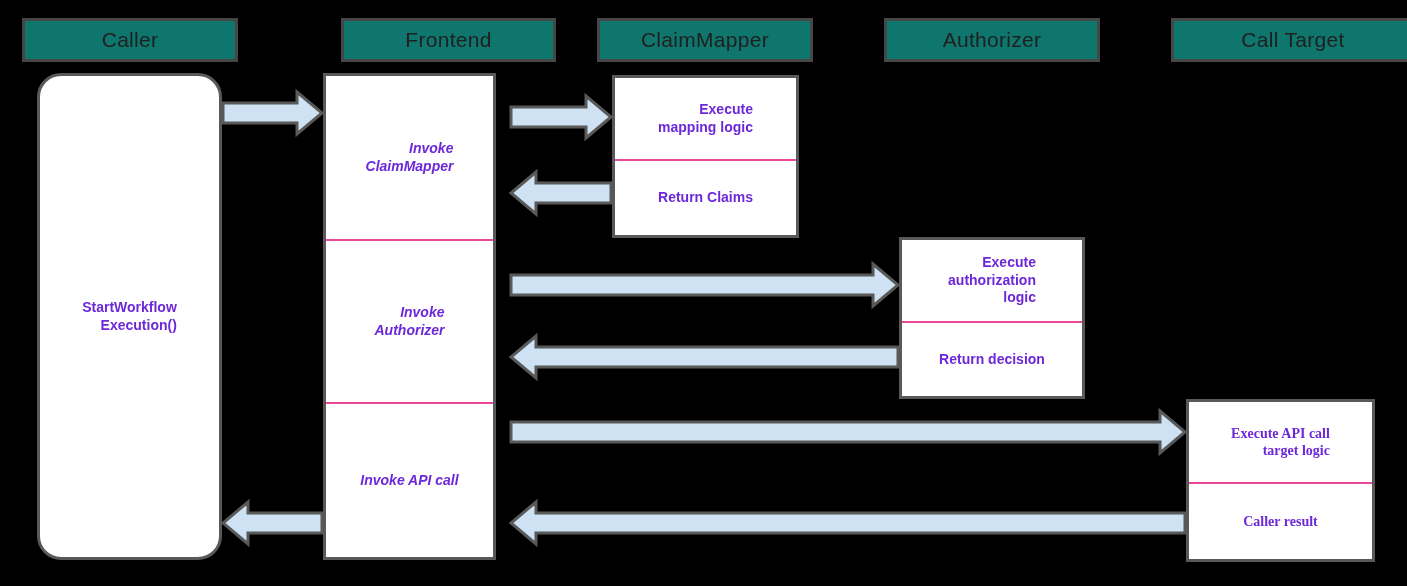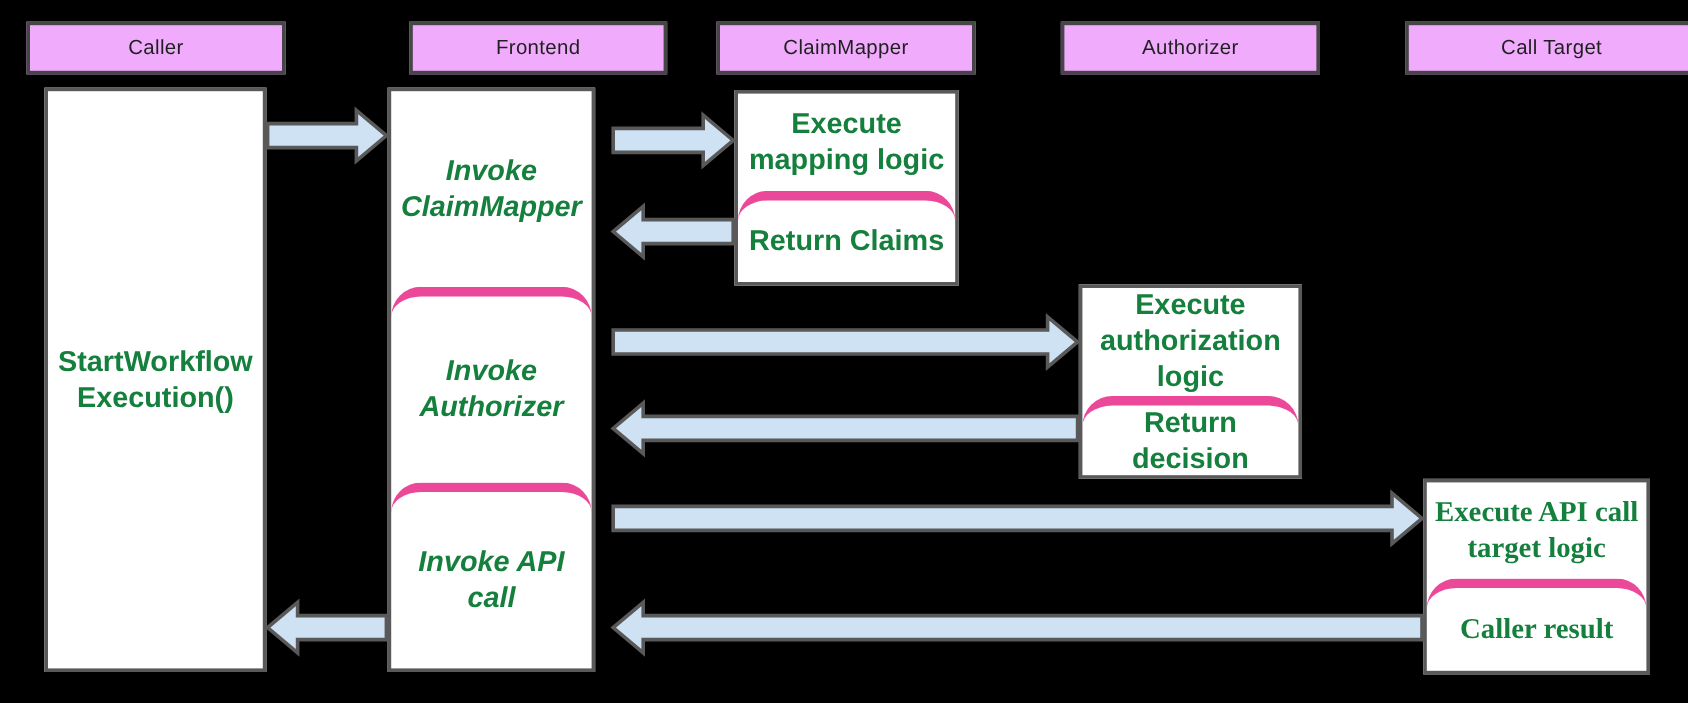--- a/index.html
+++ b/index.html
@@ -13,66 +13,66 @@
     width: 1407px;
     height: 586px;
     background: #000000;
     overflow: hidden;
   }
   
   .hdr {
     position: absolute;
     top: 18px;
     height: 44px;
-    background: #f0abfc;
+    background: #0f766e;
     border: 3px solid #464646;
     box-sizing: border-box;
     display: flex;
     align-items: center;
     justify-content: center;
-    font-size: 17px;
+    font-size: 21px;
     font-weight: 400;
     letter-spacing: 0.3px;
     color: #1f1f1f;
   }
   #hdr-caller      { left: 22px;   width: 216px; }
   #hdr-frontend    { left: 310px;  width: 215px; margin-left: 31px; }
   #hdr-claimmapper { left: 597px;  width: 216px; }
   #hdr-authorizer  { left: 884px;  width: 216px; }
   #hdr-calltarget  { left: 1171px; width: 244px; }
 
   
   .act {
     position: absolute;
     background: #ffffff;
     border: 3px solid #595959;
     box-sizing: border-box;
     display: flex;
     flex-direction: column;
   }
-  #act-caller      { left: 37px;   top: 73px;  width: 185px; height: 487px; }
+  #act-caller      { left: 37px;   top: 73px;  width: 185px; height: 487px; border-radius: 24px; }
   #act-frontend    { left: 323px;  top: 73px;  width: 173px; height: 487px; font-style: italic; }
   #act-claimmapper { left: 612px;  top: 75px;  width: 187px; height: 163px; }
   #act-authorizer  { left: 899px;  top: 237px; width: 186px; height: 162px; }
   #act-calltarget  { left: 1186px; top: 399px; width: 189px; height: 163px; font-family: Liberation Serif, serif; }
 
   .sec {
     display: flex;
     align-items: center;
     justify-content: center;
-    text-align: center;
+    text-align: right;
     white-space: pre-line;
-    font-size: 24px;
+    font-size: 14px;
     font-weight: 700;
     line-height: 1.25;
-    color: #15803d;
+    color: #6d28d9;
     box-sizing: border-box;
     flex: 1 1 auto;
   }
-  .sec.divided { border-top: 8px solid #ec4899; border-radius: 25px; }
+  .sec.divided { border-top: 2px solid #ec4899; }
   #act-frontend .sec-1 { flex: 0 0 163px; }
   #act-frontend .sec-2 { flex: 0 0 163px; }
   #act-claimmapper .sec-1 { flex: 0 0 81px; }
   #act-authorizer  .sec-1 { flex: 0 0 81px; }
   #act-calltarget  .sec-1 { flex: 0 0 80px; }
 
   
   .arrow { position: absolute; overflow: visible; }
   .arrow polygon {
     fill: #cfe2f3;

